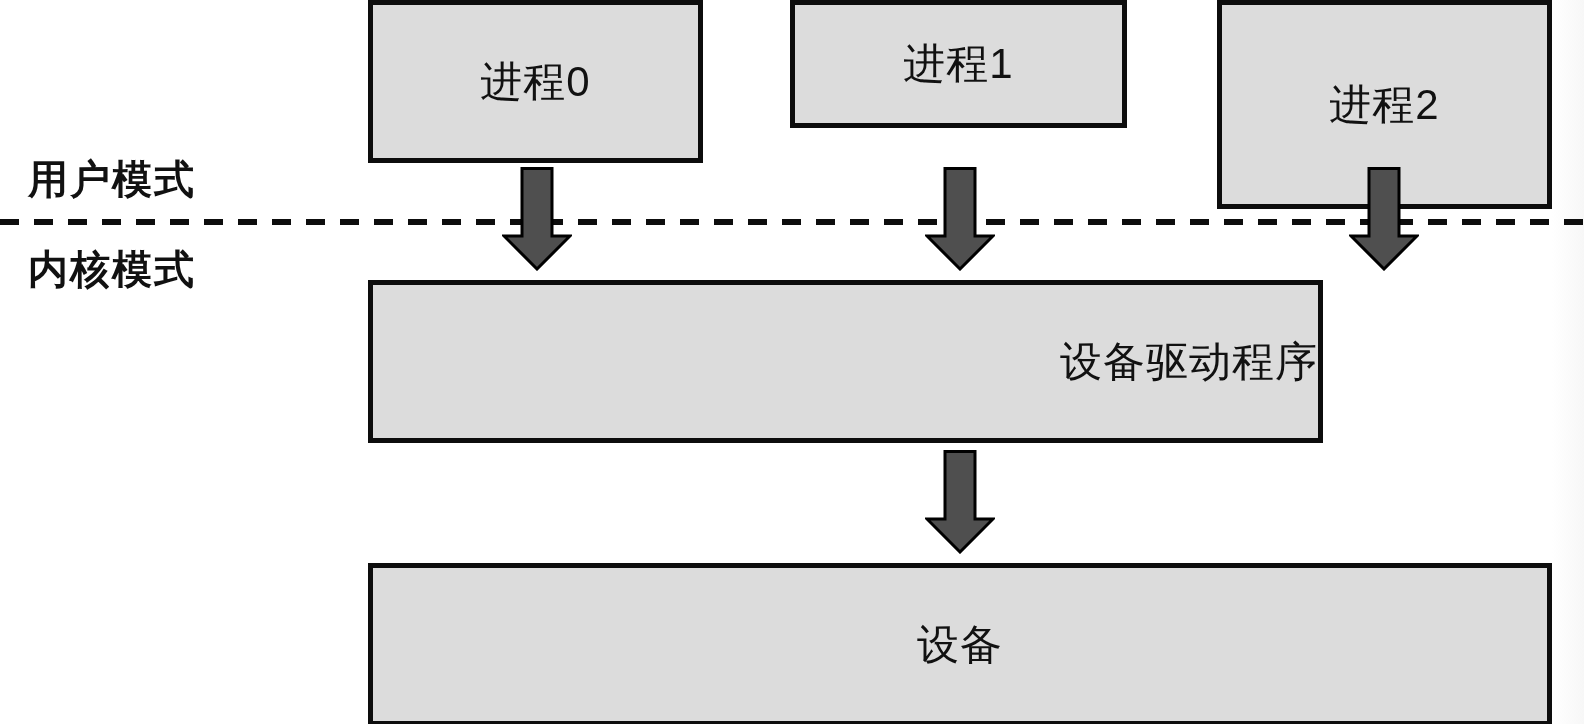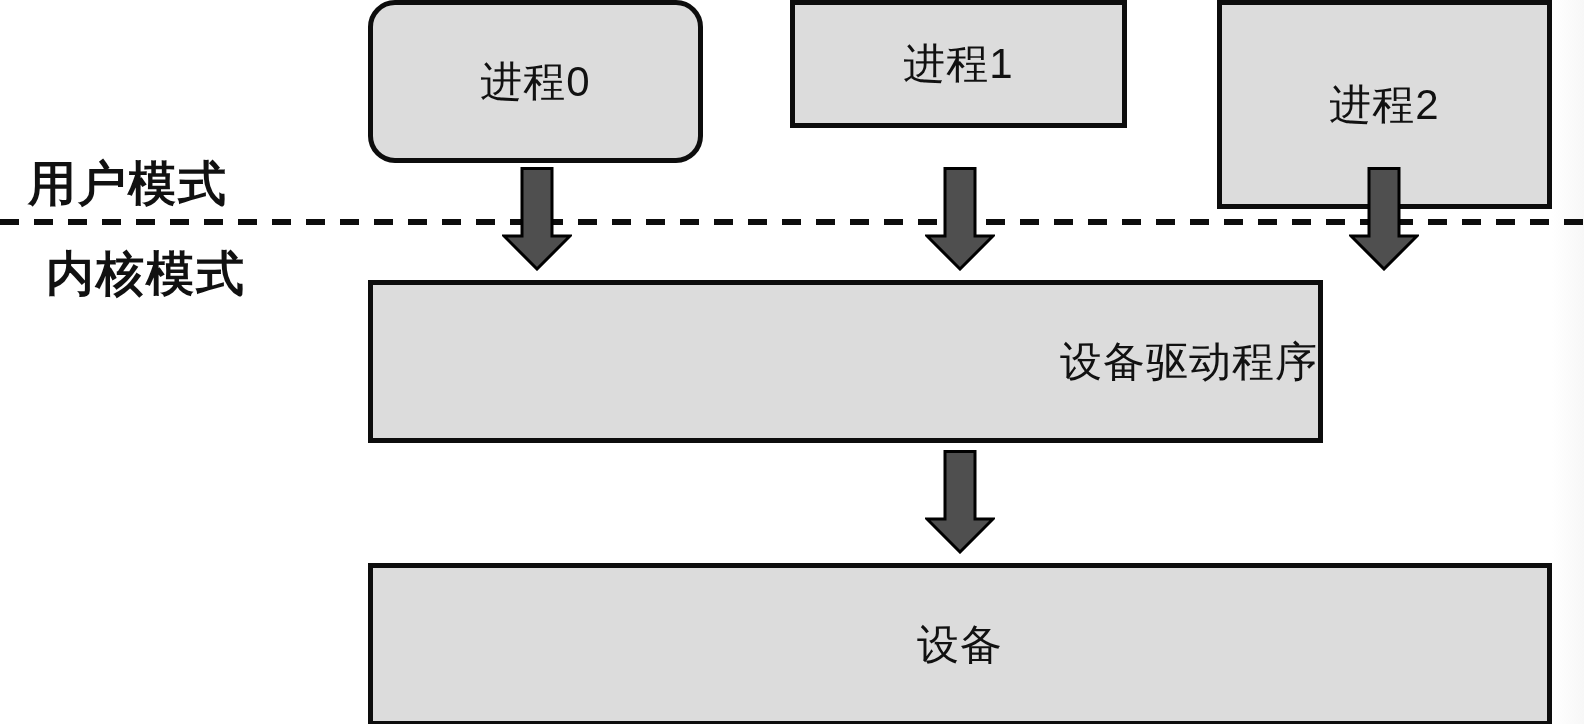--- a/index.html
+++ b/index.html
@@ -25,36 +25,36 @@
     align-items: center;
     justify-content: center;
   }
   .box-label {
     font-size: 42px;
     font-weight: 500;
     letter-spacing: 1px;
     color: #111111;
     white-space: nowrap;
   }
-  .process-box.p0 { left: 368px;  top: 0; width: 335px; height: 163px; border-radius: 27px; }
+  .process-box.p0 { left: 368px;  top: 0; width: 335px; height: 163px; }
   .process-box.p1 { left: 790px;  top: 0; width: 337px; height: 128px; }
   .process-box.p2 { left: 1217px; top: 0; width: 335px; height: 209px; }
   .driver-box { left: 368px; top: 280px; width: 955px; height: 163px; justify-content: flex-end; }
   .device-box { left: 368px; top: 563px; width: 1184px; height: 163px; }
 
   .mode-label {
     position: absolute;
     left: 28px;
-    font-size: 48px;
+    font-size: 40px;
     font-weight: 600;
     letter-spacing: 2px;
     white-space: nowrap;
   }
   .mode-label.user   { top: 152px; }
-  .mode-label.kernel { top: 242px; margin-left: 18px; }
+  .mode-label.kernel { top: 242px; }
 
   .mode-divider {
     position: absolute;
     left: 0;
     top: 219px;
     width: 1584px;
     height: 6px;
     background: repeating-linear-gradient(90deg,
       #0d0d0d 0px, #0d0d0d 19px,
       transparent 19px, transparent 34px);

